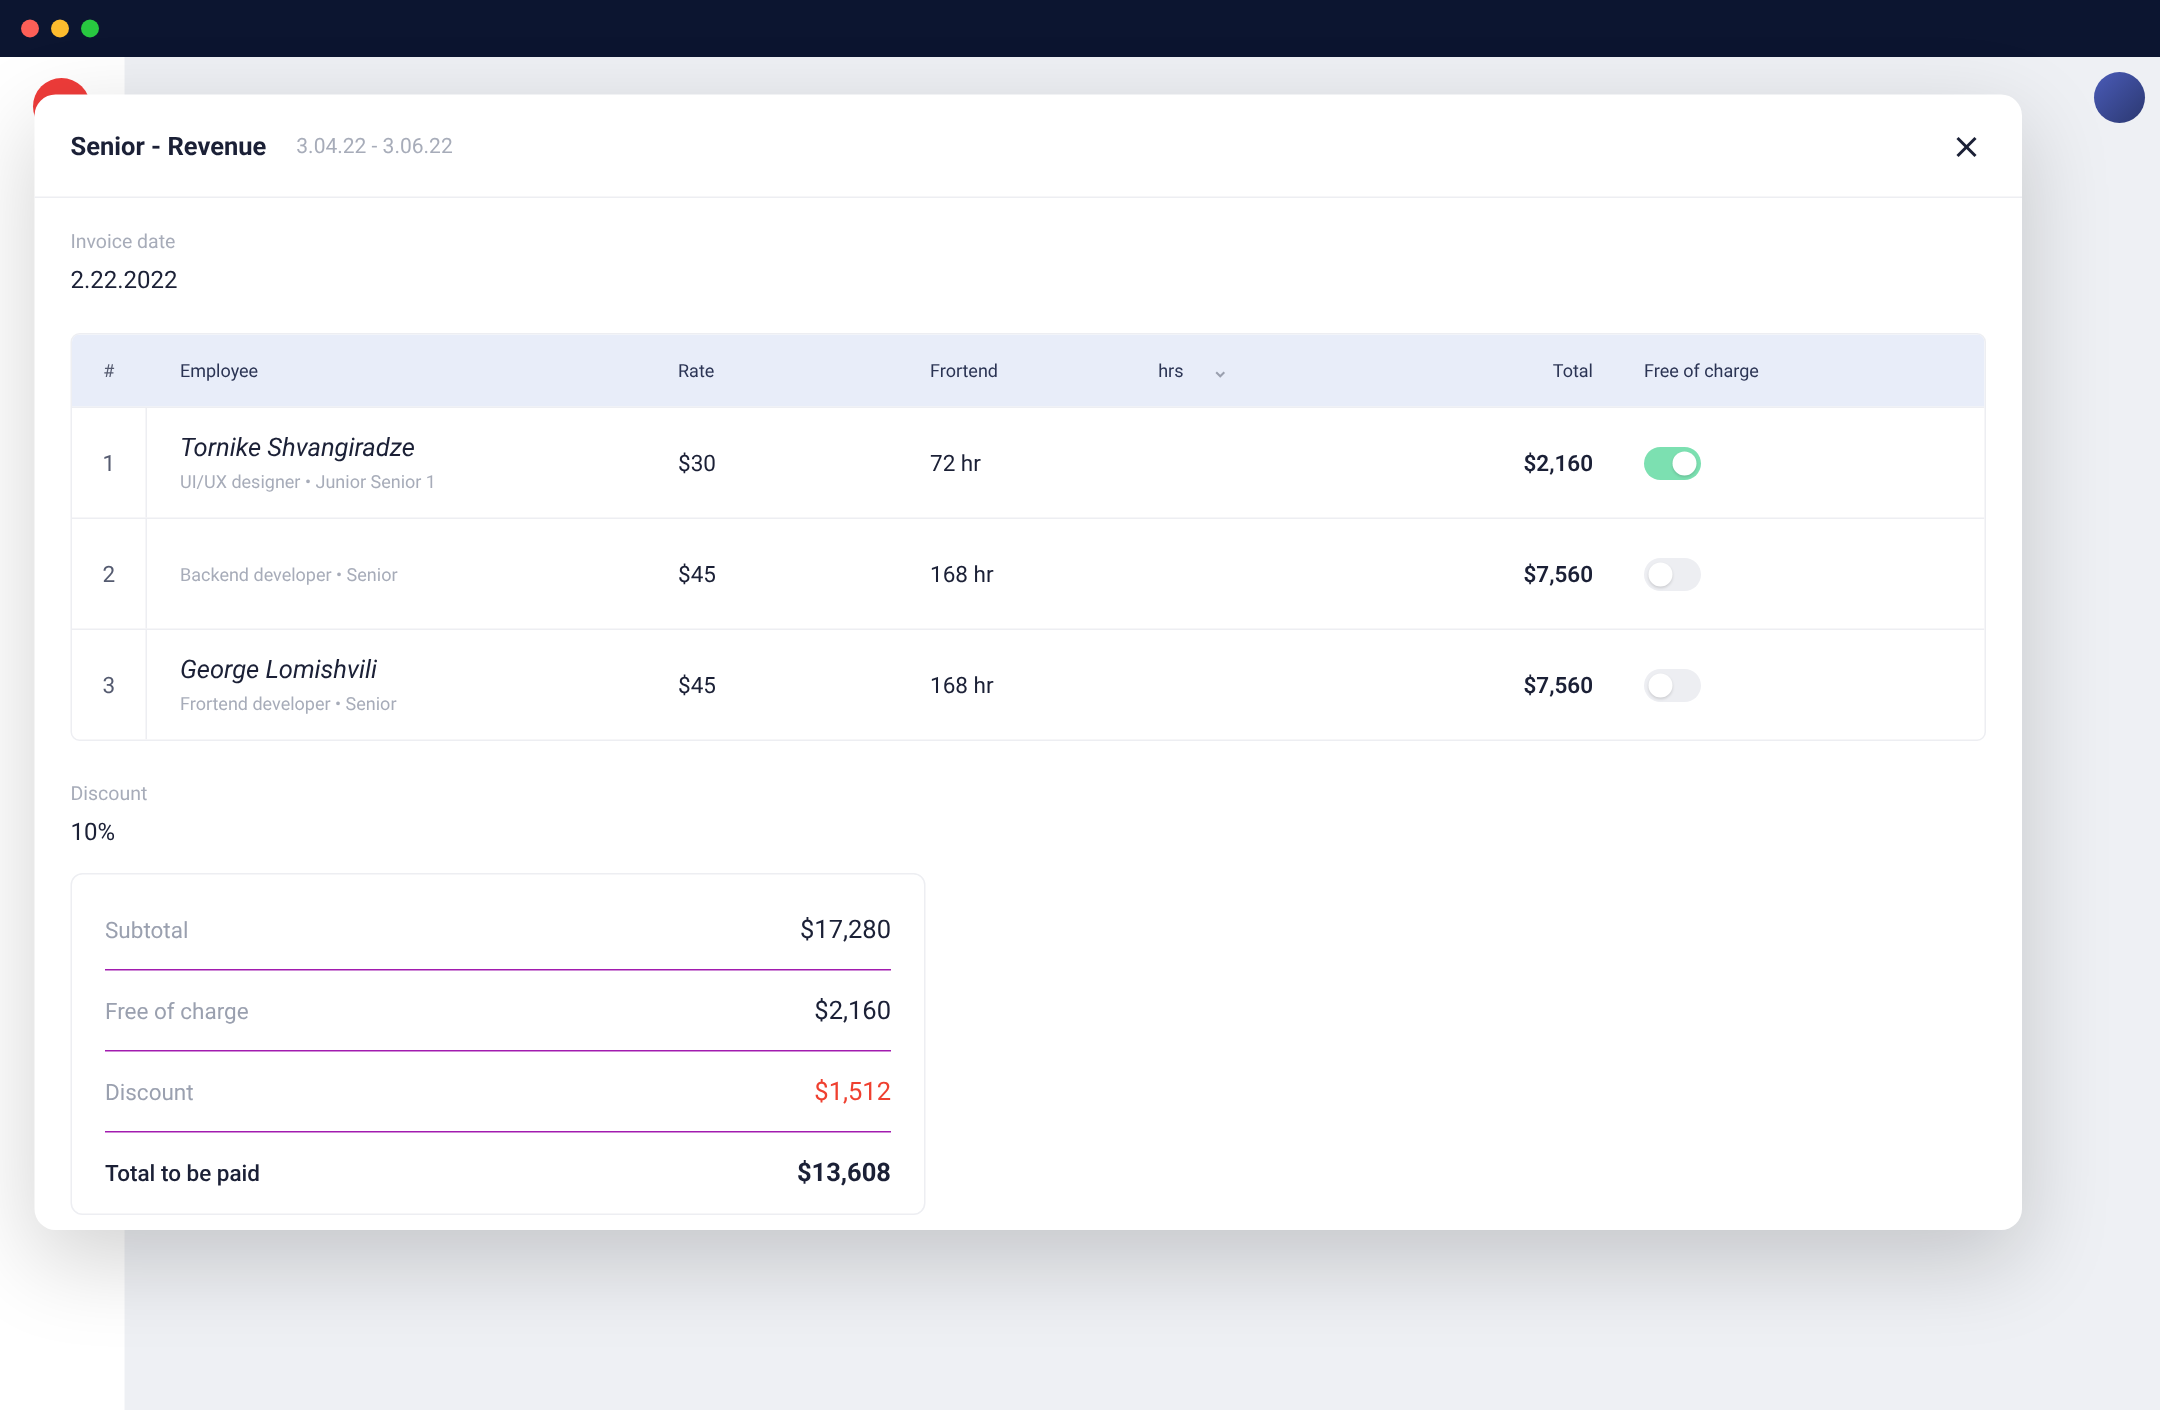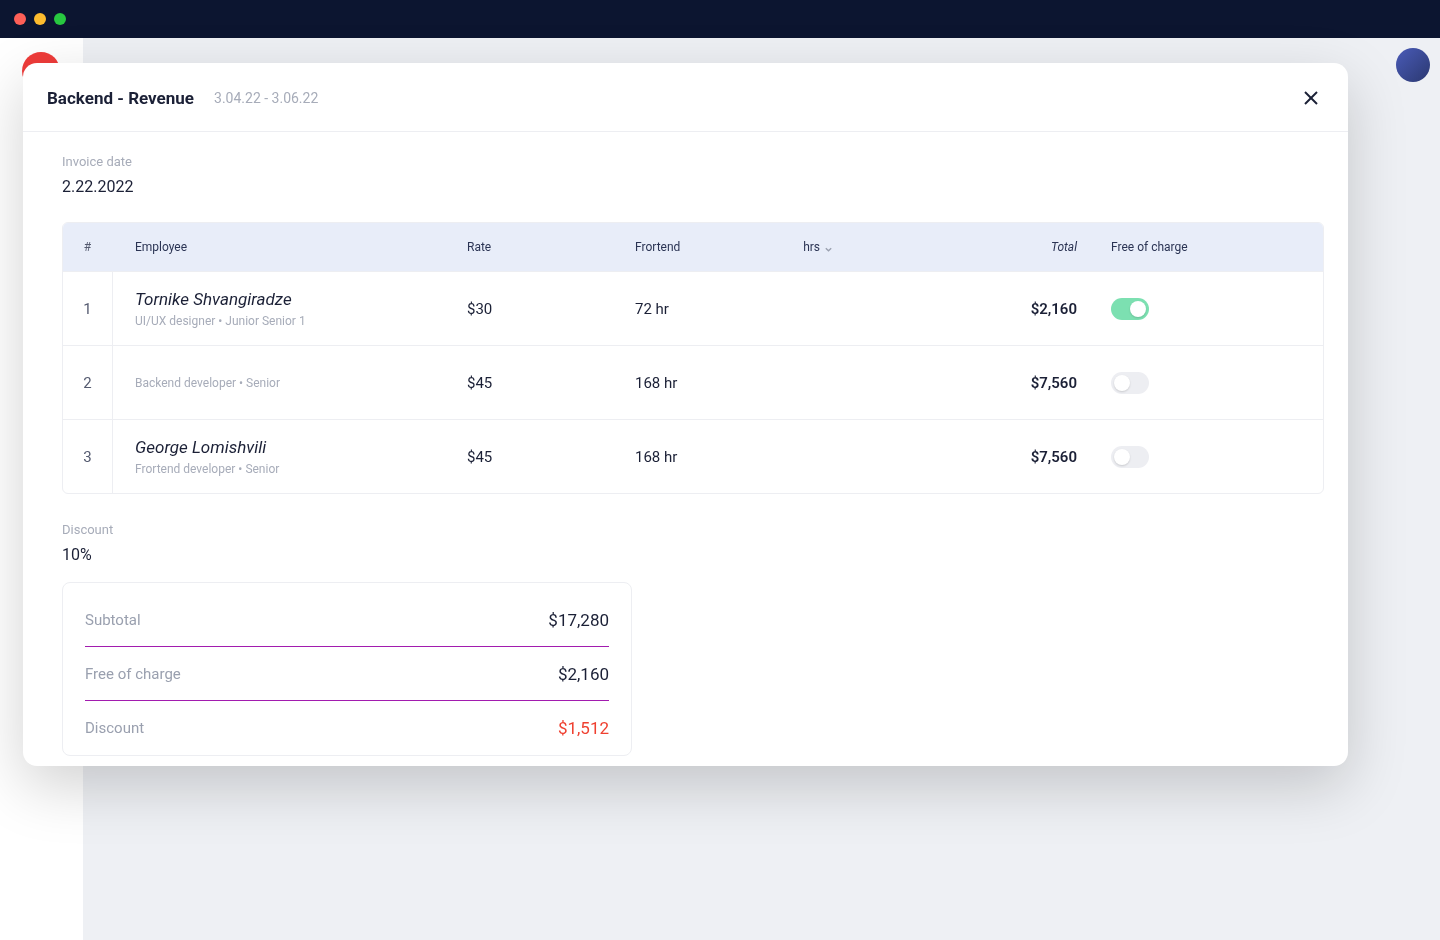--- a/index.html
+++ b/index.html
@@ -100,21 +100,21 @@
       border: none;
       cursor: pointer;
       padding: 4px;
       color: #1b2036;
       display: flex;
       align-items: center;
       justify-content: center;
     }
 
     .modal-body {
-      padding: 22px 24px 10px 39px;
+      padding: 22px 24px 10px 24px;
     }
 
     .field-label {
       font-size: 13px;
       color: #a7acb9;
       margin-bottom: 8px;
     }
     .field-value {
       font-size: 16px;
       color: #1b2036;
@@ -142,37 +142,37 @@
       align-items: center;
       font-size: 15px;
       color: #1b2036;
     }
     .col-idx { width: 50px; display: flex; justify-content: center; border-right: 1px solid #edeef2; height: 100%; align-items: center; color: #555b70;}
     .tbl-head .col-idx { border-right-color: transparent; }
     .col-emp { width: 332px; padding-left: 22px; }
     .col-rate { width: 170px; padding-left: 22px; }
     .col-eng { width: 344px; padding-left: 20px; display: flex; align-items: center; }
     .col-total { width: 130px; text-align: right; padding-right: 12px; font-weight: 600; }
-    .tbl-head .col-total { font-weight: 400; font-style: italic; }
+    .tbl-head .col-total { font-weight: 400; }
     .col-foc { flex: 1; padding-left: 22px; }
 
     .emp-name { font-size: 17px; color: #1b2036; margin-bottom: 5px; font-style: italic; }
     .emp-role { font-size: 12px; color: #a7acb9; }
 
     .eng-header-inner {
       display: flex;
       align-items: center;
       width: 100%;
     }
     .hrs-label {
       margin-left: auto;
       margin-right: 126px;
       display: flex;
       align-items: flex-end;
-      gap: 4px;
+      gap: 20px;
       color: #2b3454;
     }
 
     .toggle {
       width: 38px;
       height: 22px;
       background: #edeef2;
       border-radius: 11px;
       position: relative;
       cursor: pointer;
@@ -259,21 +259,21 @@
 <div class="bg-content">
   <div class="bg-sidebar">
     <div class="bg-logo"></div>
   </div>
   <div class="bg-avatar"></div>
 </div>
 
 <div class="modal">
 
   <div class="modal-header">
-    <div class="modal-title">Backend  - Revenue</div>
+    <div class="modal-title">Senior  - Revenue</div>
     <div class="modal-subtitle">3.04.22 - 3.06.22</div>
     <button class="modal-close">
       <svg width="18" height="18" viewBox="0 0 18 18" fill="none" stroke="currentColor" stroke-width="2">
           <line x1="3" y1="3" x2="15" y2="15"></line>
           <line x1="15" y1="3" x2="3" y2="15"></line>
         </svg>
     </button>
   </div>
 
   <div class="modal-body">
@@ -360,18 +360,22 @@
         <span class="amount">$17,280</span>
       </div>
       <div class="summary-row">
         <span>Free of charge</span>
         <span class="amount">$2,160</span>
       </div>
       <div class="summary-row discount-row">
         <span>Discount</span>
         <span class="amount">$1,512</span>
       </div>
+      <div class="summary-row total-row">
+        <span>Total to be paid</span>
+        <span class="amount">$13,608</span>
+      </div>
     </div>
 
   </div>
 
 
 </div>
 
 </body></html>

